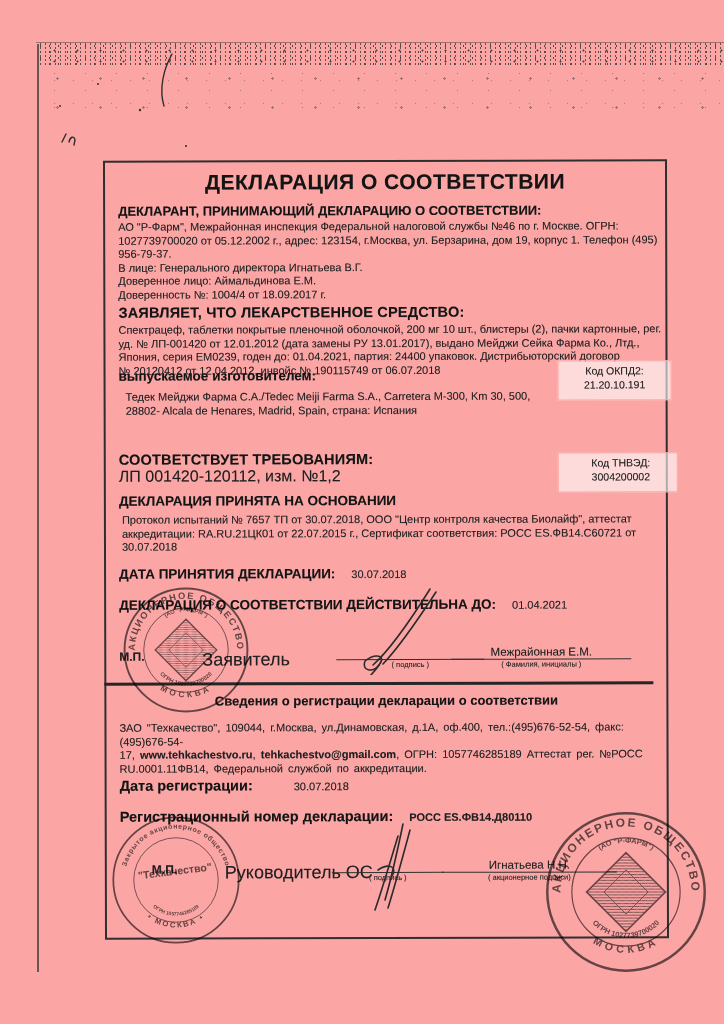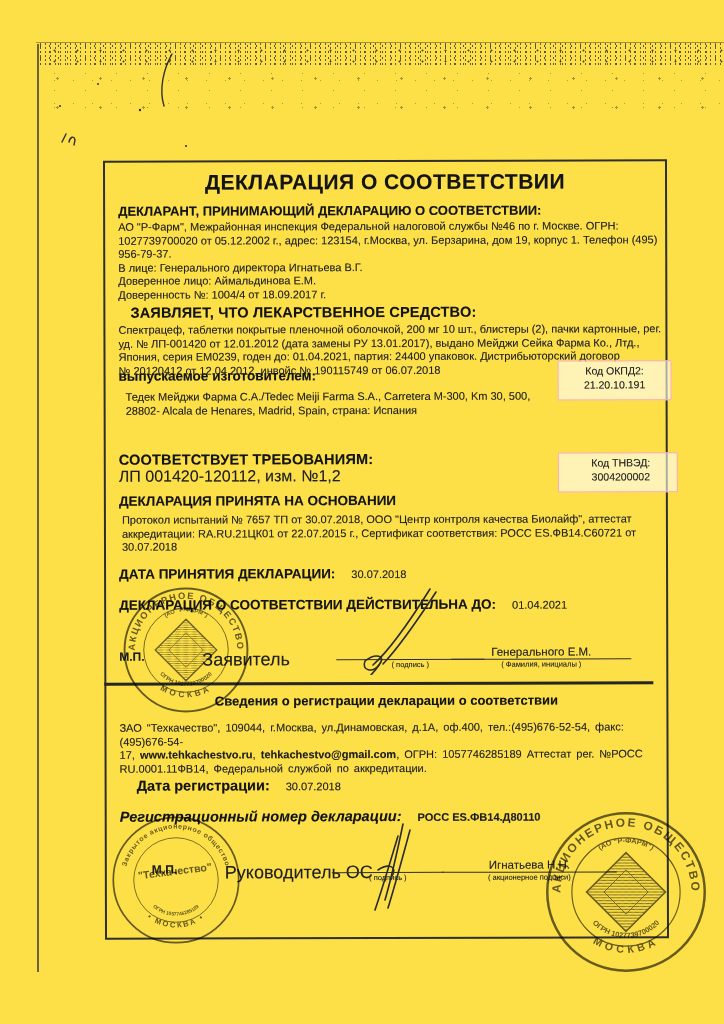--- a/index.html
+++ b/index.html
@@ -1,16 +1,16 @@
 <!DOCTYPE html>
 <html><head>
 <meta charset="utf-8">
 <style>
   html,body{margin:0;padding:0;background:#ffffff;}
-  .canvas{position:relative;width:724px;height:1024px;background:#fde047;overflow:hidden;
+  .canvas{position:relative;width:724px;height:1024px;background:#fca5a5;overflow:hidden;
           font-family:"Liberation Sans","DejaVu Sans",sans-serif;color:#1f1f1f;}
   
   .vline{position:absolute;left:37px;top:44px;width:2px;height:928px;background:#3a3a3a;opacity:.75;}
   .noise1{position:absolute;left:36px;top:42px;width:688px;height:22px;opacity:.8;
     border-top:1px solid rgba(45,45,45,.55);
     background-image:radial-gradient(circle,#2e2e2e 0.7px,transparent 0.9px),
       radial-gradient(circle,#3c3c3c 0.5px,transparent 0.7px),
       radial-gradient(circle,#222 0.9px,transparent 1.1px);
     background-size:9px 6px,5px 4px,23px 11px;background-position:0 0,2px 3px,7px 2px;}
   .noise2{position:absolute;left:36px;top:64px;width:688px;height:46px;opacity:.4;
@@ -74,21 +74,21 @@
     <div class="abs center h-big" style="top:8px;">ДЕКЛАРАЦИЯ О СООТВЕТСТВИИ</div>
 
     <div class="abs h-sec" style="left:13px;top:41px;">ДЕКЛАРАНТ, ПРИНИМАЮЩИЙ ДЕКЛАРАЦИЮ О СООТВЕТСТВИИ:</div>
     <div class="abs body" style="left:13px;top:58px;width:540px;">АО "Р-Фарм", Межрайонная инспекция Федеральной налоговой службы №46 по г. Москве. ОГРН:
 1027739700020 от 05.12.2002 г., адрес: 123154, г.Москва, ул. Берзарина, дом 19, корпус 1. Телефон (495)
 956-79-37.
 В лице: Генерального директора Игнатьева В.Г.
 Доверенное лицо: Аймальдинова Е.М.
 Доверенность №: 1004/4 от 18.09.2017 г.</div>
 
-    <div class="abs h-med" style="left:13px;top:142px;margin-left:12px;">ЗАЯВЛЯЕТ, ЧТО ЛЕКАРСТВЕННОЕ СРЕДСТВО:</div>
+    <div class="abs h-med" style="left:13px;top:142px;">ЗАЯВЛЯЕТ, ЧТО ЛЕКАРСТВЕННОЕ СРЕДСТВО:</div>
     <div class="abs body" style="left:13px;top:161px;width:544px;">Спектрацеф, таблетки покрытые пленочной оболочкой, 200 мг 10 шт., блистеры (2), пачки картонные, рег.
 уд. № ЛП-001420 от 12.01.2012 (дата замены РУ 13.01.2017), выдано Мейджи Сейка Фарма Ко., Лтд.,
 Япония, серия ЕМ0239, годен до: 01.04.2021, партия: 24400 упаковок. Дистрибьюторский договор
 № 20120412 от 12.04.2012, инвойс № 190115749 от 06.07.2018</div>
 
     <div class="codebox" style="left:452px;top:199px;">
       <span>Код ОКПД2:</span><br>
       <span>21.20.10.191</span>
     </div>
 
@@ -118,39 +118,39 @@
       <span class="lbl">ДЕКЛАРАЦИЯ О СООТВЕТСТВИИ ДЕЙСТВИТЕЛЬНА ДО:</span>
       <span class="val">01.04.2021</span>
     </div>
 
     <span class="abs mp" style="left:13px;top:487px;">М.П.</span>
     <span class="abs role" style="left:96px;top:487px;">Заявитель</span>
     <div class="sig" style="left:230px;top:481px;width:148px;">
       <span class="sig-cap">( подпись )</span>
     </div>
     <div class="sig" style="left:345px;top:481px;width:180px;">
-      <span class="sig-name">Генерального Е.М.</span>
+      <span class="sig-name">Межрайонная Е.М.</span>
       <span class="sig-cap">( Фамилия, инициалы )</span>
     </div>
 
     <div class="rule" style="left:-2px;top:520px;width:549px;"></div>
 
     <div class="abs center h-sm" style="top:531px;font-size:13px;">Сведения о регистрации декларации о соответствии</div>
 
     <div class="abs body p-reg" style="left:13px;top:559px;width:540px;"><span>ЗАО "Техкачество", 109044, г.Москва, ул.Динамовская, д.1А, оф.400, тел.:(495)676-52-54, факс: (495)676-54-
 17, </span><b>www.tehkachestvo.ru</b><span>, </span><b>tehkachestvo@gmail.com</b><span>, ОГРН: 1057746285189 Аттестат рег. №РОСС
 RU.0001.11ФВ14, Федеральной службой по аккредитации.</span></div>
 
-    <div class="row" style="left:30px;top:615px;">
+    <div class="row" style="left:13px;top:615px;gap:25px;">
       <span class="lbl" style="font-size:14.5px;">Дата регистрации:</span>
       <span class="val">30.07.2018</span>
     </div>
 
     <div class="row" style="left:13px;top:646px;">
-      <span class="lbl" style="font-size:14.5px;font-style:italic;">Регистрационный номер декларации:</span>
+      <span class="lbl" style="font-size:14.5px;">Регистрационный номер декларации:</span>
       <span class="val bold">РОСС ES.ФВ14.Д80110</span>
     </div>
 
     <span class="abs mp" style="left:45px;top:700px;">М.П.</span>
     <span class="abs role" style="left:118px;top:700px;">Руководитель ОС</span>
     <div class="sig" style="left:225px;top:694px;width:112px;">
       <span class="sig-cap">( подпись )</span>
     </div>
     <div class="sig" style="left:335px;top:694px;width:175px;">
       <span class="sig-name">Игнатьева Н.Н.</span>

